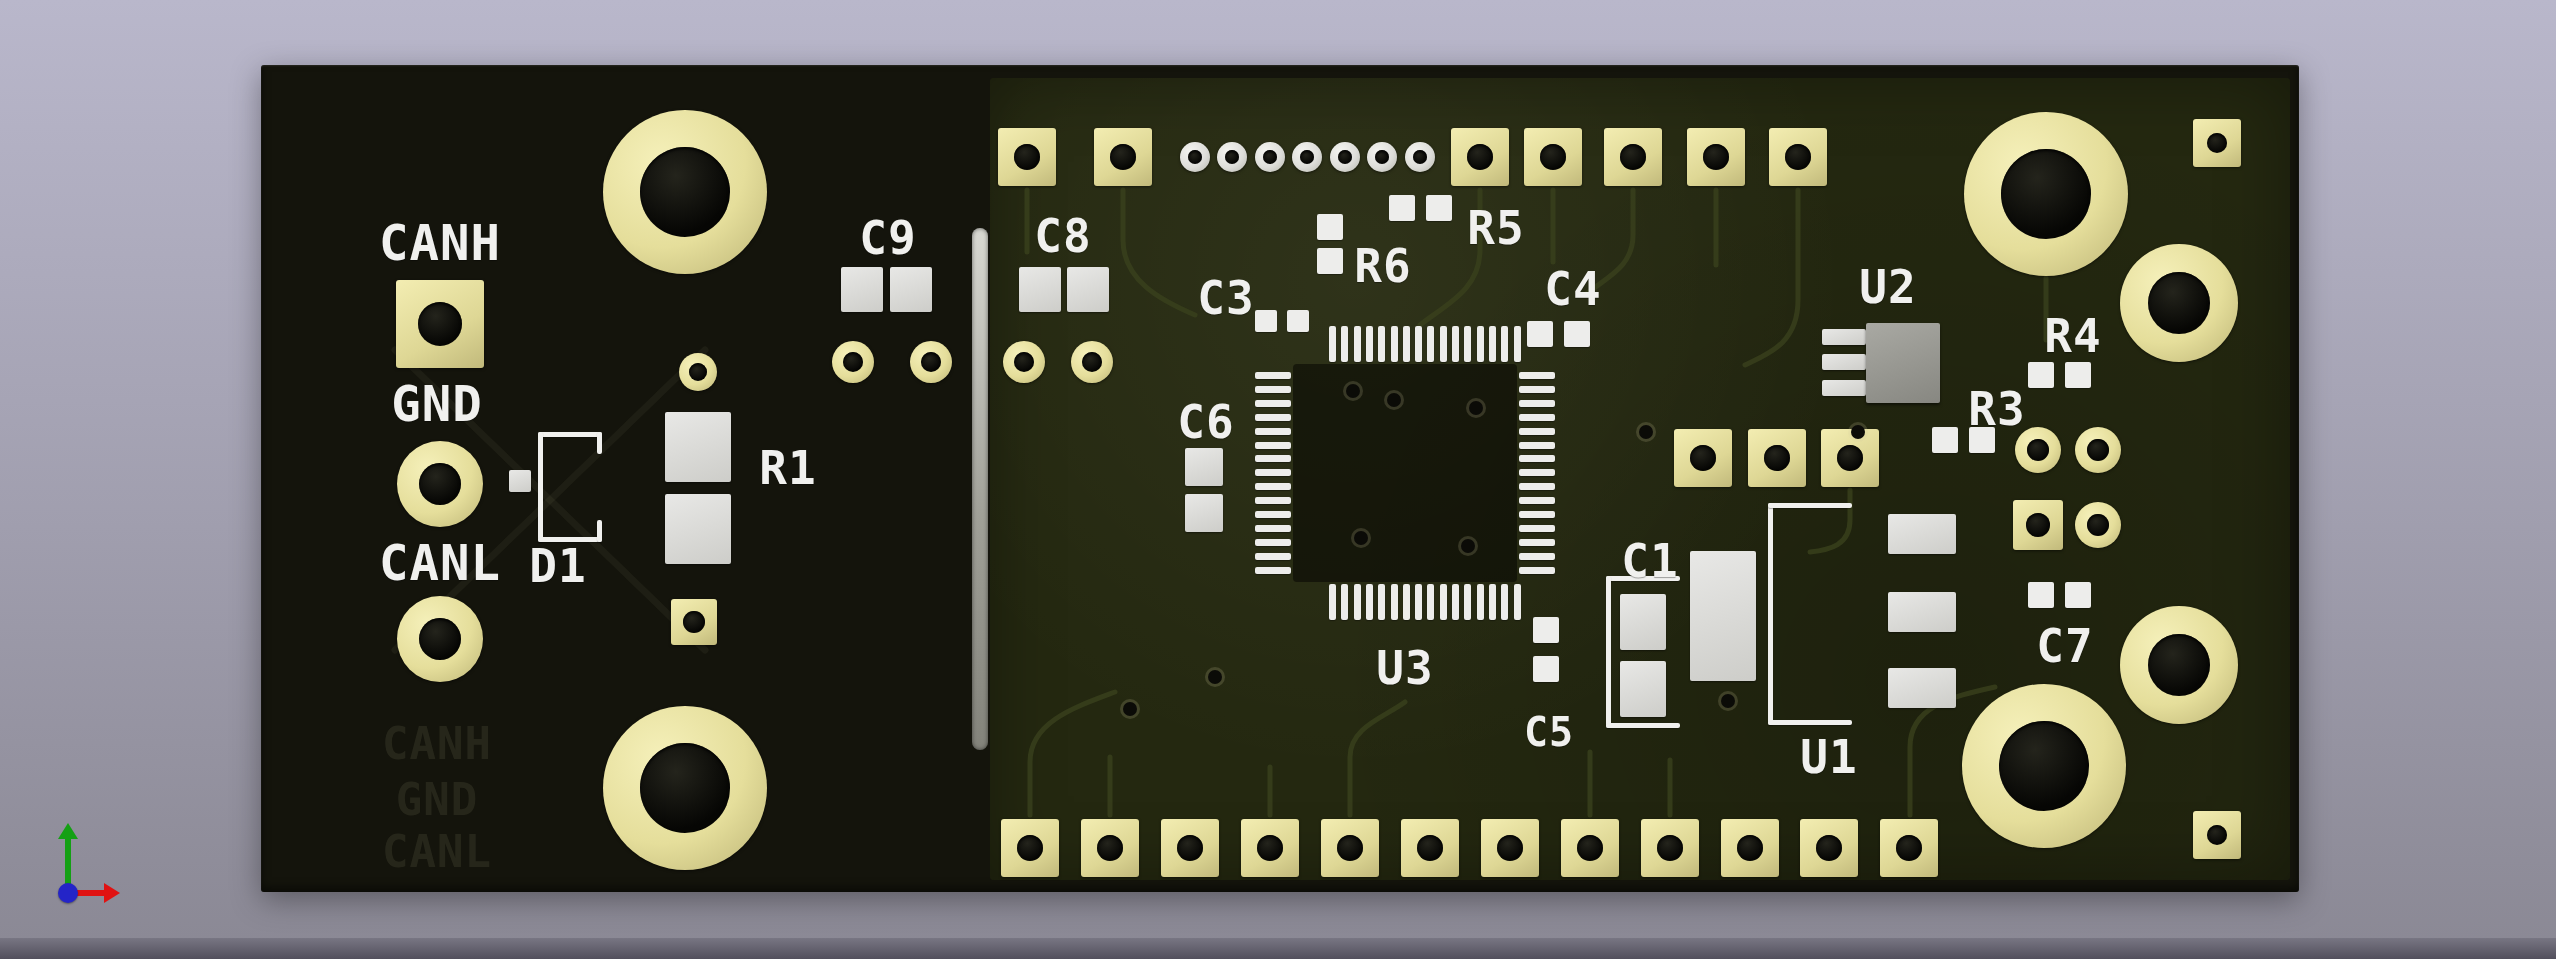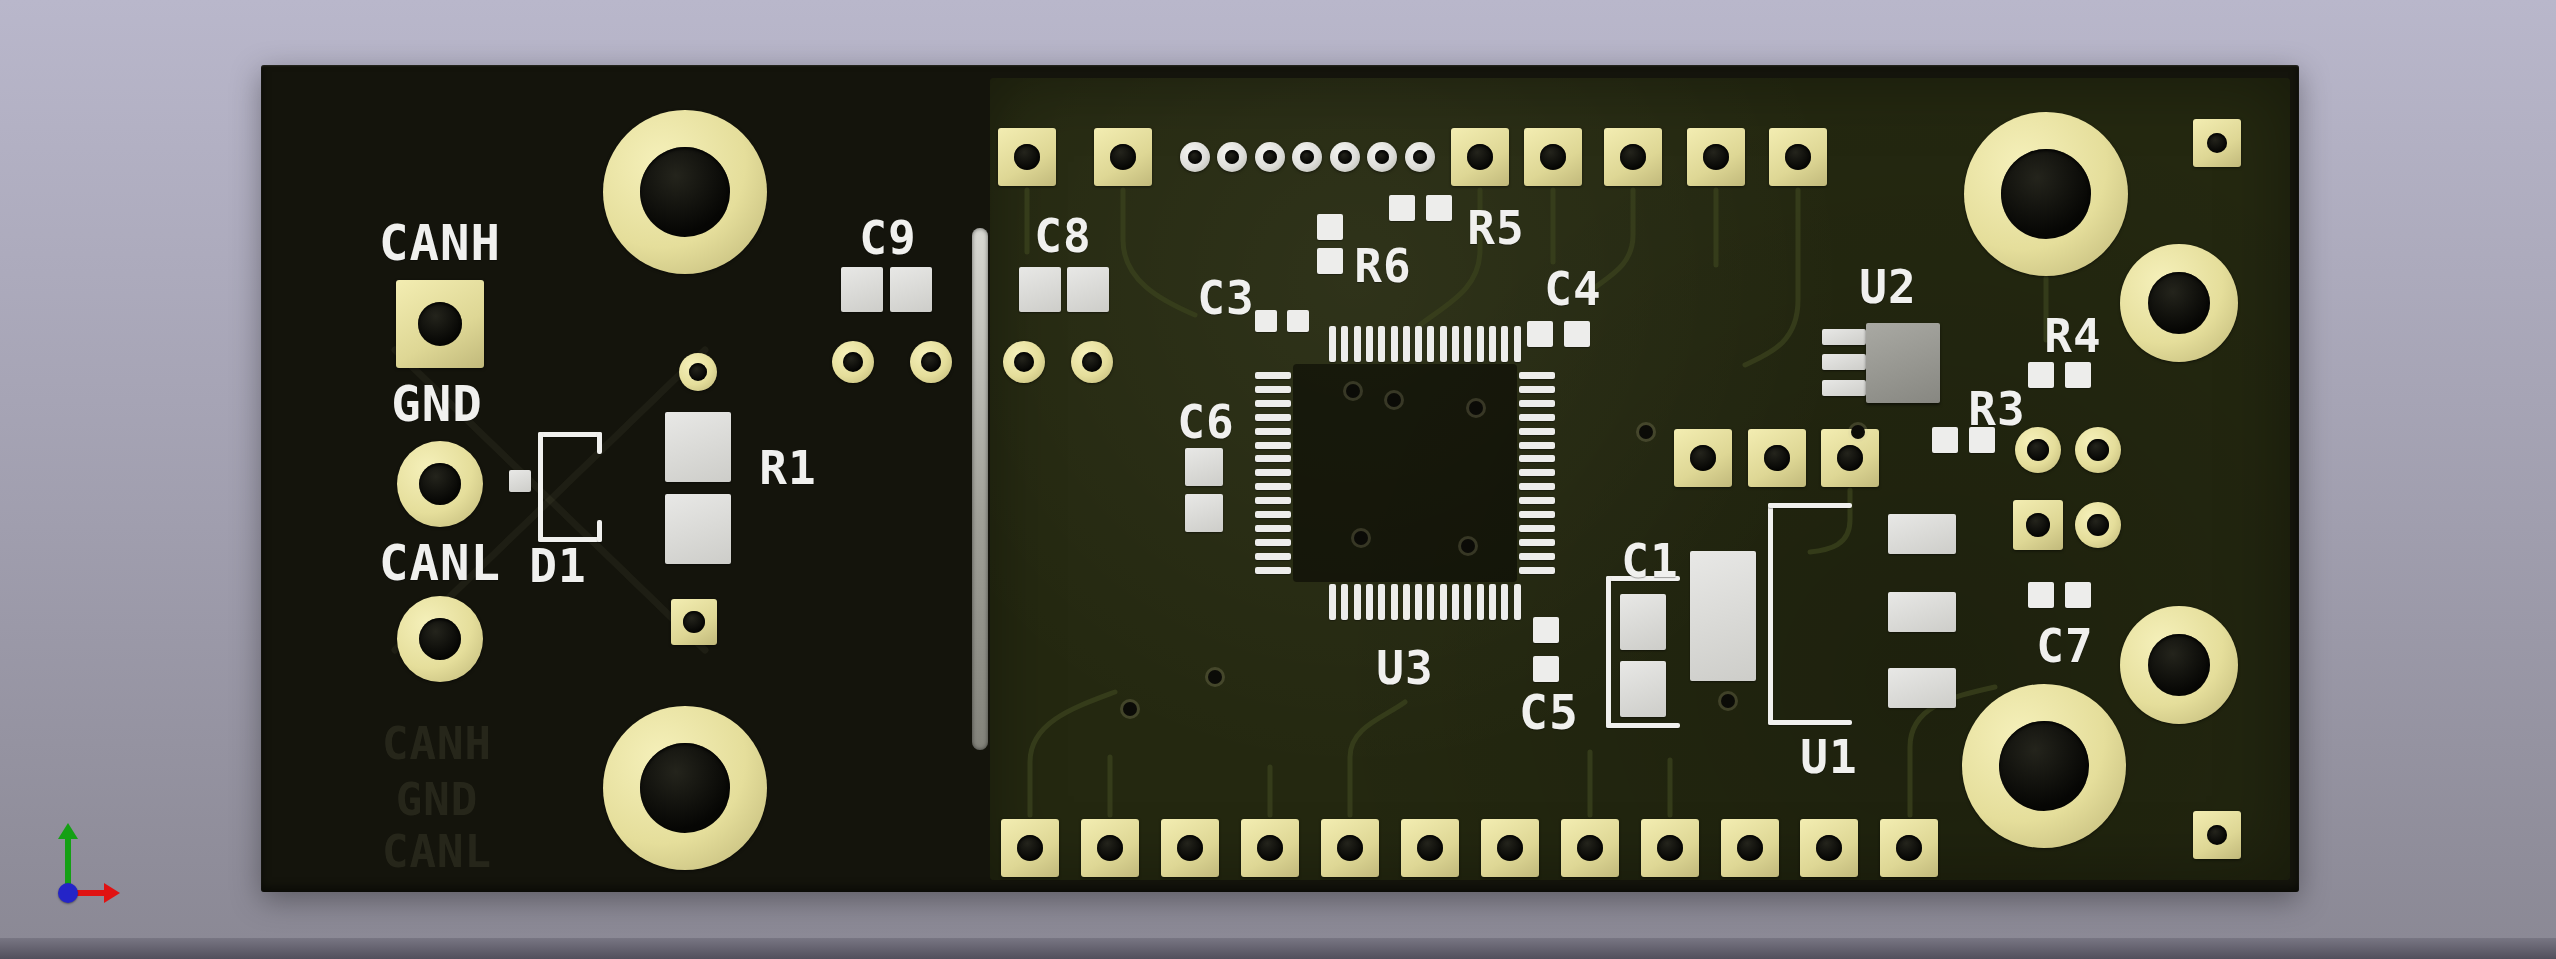--- a/index.html
+++ b/index.html
@@ -372,21 +372,21 @@
       <div class="lbl" style="left: 788px; top: 468px; font-size: 46px;">R1</div>
       <div class="lbl" style="left: 888px; top: 238px; font-size: 46px;">C9</div>
       <div class="lbl" style="left: 1063px; top: 236px; font-size: 46px;">C8</div>
       <div class="lbl" style="left: 1226px; top: 298px; font-size: 46px;">C3</div>
       <div class="lbl" style="left: 1383px; top: 266px; font-size: 46px;">R6</div>
       <div class="lbl" style="left: 1496px; top: 228px; font-size: 46px;">R5</div>
       <div class="lbl" style="left: 1573px; top: 289px; font-size: 46px;">C4</div>
       <div class="lbl" style="left: 1206px; top: 422px; font-size: 46px;">C6</div>
       <div class="lbl" style="left: 1405px; top: 668px; font-size: 46px;">U3</div>
       <div class="lbl" style="left: 1650px; top: 561px; font-size: 46px;">C1</div>
-      <div class="lbl" style="left: 1549px; top: 712px; font-size: 48px;">C5</div>
+      <div class="lbl" style="left: 1549px; top: 732px; font-size: 40px;">C5</div>
       <div class="lbl" style="left: 1829px; top: 757px; font-size: 46px;">U1</div>
       <div class="lbl" style="left: 1888px; top: 287px; font-size: 46px;">U2</div>
       <div class="lbl" style="left: 1997px; top: 409px; font-size: 46px;">R3</div>
       <div class="lbl" style="left: 2073px; top: 336px; font-size: 46px;">R4</div>
       <div class="lbl" style="left: 2065px; top: 646px; font-size: 46px;">C7</div>
       <div class="ghost" style="left: 437px; top: 744px; font-size: 44px;">CANH</div>
       <div class="ghost" style="left: 437px; top: 800px; font-size: 44px;">GND</div>
       <div class="ghost" style="left: 437px; top: 852px; font-size: 44px;">CANL</div>
     </div>
   <div id="axis" style="left: 18px; top: 823px;">

